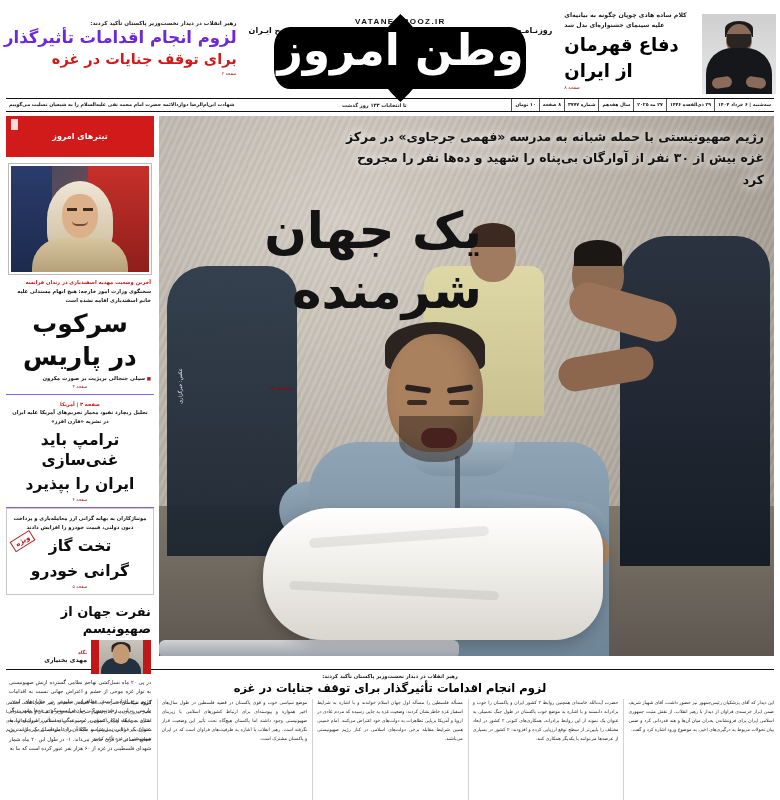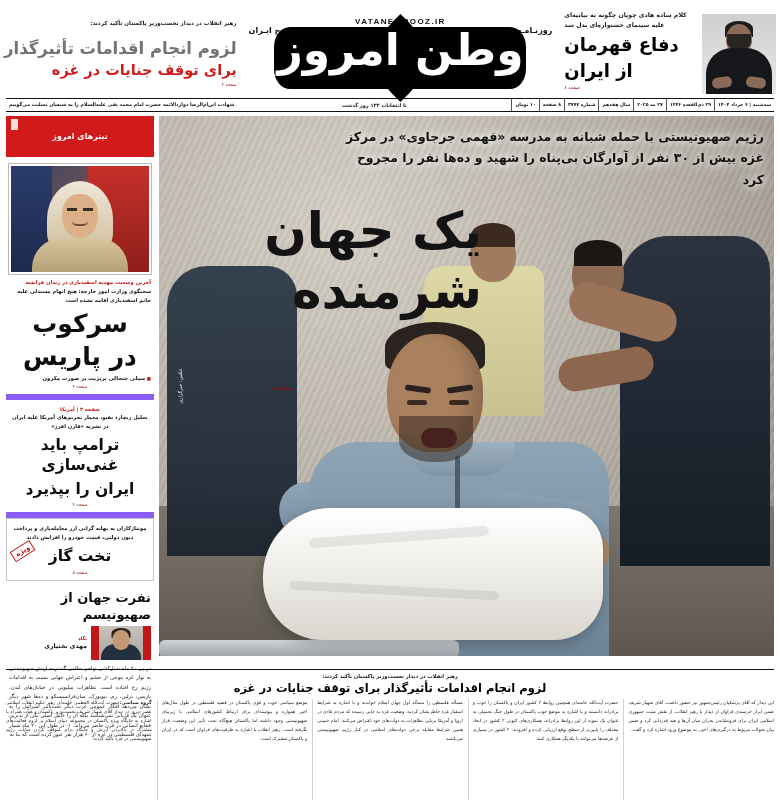--- a/index.html
+++ b/index.html
@@ -70,21 +70,21 @@
   }
   .mast-center .slogan-r, .mast-center .slogan-l {
     position:absolute; top:26px; font-size:8px; font-weight:600; color:#111; letter-spacing:1px;
   }
   .mast-center .slogan-r { right:4px; }
   .mast-center .slogan-l { left:4px; }
 
   .mast-right { flex:1; padding:6px 8px 0 4px; text-align:right; }
   .mast-right .kicker { font-size:5.6px; color:#1a1a1a; font-weight:600; margin-top:14px; }
   .mast-right .h1 {
-    font-size:16.5px; font-weight:bold; color:#737373; line-height:1.3; margin-top:12px;
+    font-size:16.5px; font-weight:bold; color:#6d28d9; line-height:1.3; margin-top:1px;
     letter-spacing:-.4px; white-space:nowrap;
   }
   .mast-right .h2 {
     font-size:14.5px; font-weight:bold; color:#d11a1a; line-height:1.3; margin-top:2px;
     letter-spacing:-.3px;
   }
   .mast-right .pagref { font-size:4.4px; color:#9b1c1c; margin-top:2px; }
 
   
   .datebar {
@@ -197,21 +197,21 @@
   }
 
   
   .sidebar { width:148px; display:flex; flex-direction:column; gap:0; }
   .sb-head {
     background:#d11a1a; color:#fff; font-size:8px; font-weight:bold;
     text-align:center; padding:16px 0; letter-spacing:.4px; position:relative;
   }
   .sb-head::after{ content:""; position:absolute; left:5px; top:3px; width:7px; height:11px;
       background:#fff; opacity:.85; }
-  .sb-item { border-bottom:6px solid #8b5cf6; padding:4px 3px 5px 3px; text-align:right; }
+  .sb-item { border-bottom:1px solid #8b5cf6; padding:4px 3px 5px 3px; text-align:right; }
   .sb-item:last-child { border-bottom:none; }
   .sb-photo {
     width:100%; height:110px; margin:3px 0 4px 0; position:relative; overflow:hidden;
     border:2px solid #fff; box-shadow:0 0 0 1px #bbb;
     background:linear-gradient(135deg,#3a4a66 0%,#6a4c52 45%,#9a3a34 100%);
   }
   .sb-photo .bgflag { position:absolute; right:0; top:0; width:44%; height:100%;
       background:linear-gradient(#c7302a,#8e1f1c); }
   .sb-photo .bgflag2 { position:absolute; left:0; top:0; width:30%; height:100%;
       background:linear-gradient(#2a3c6b,#1c2a4d); }
@@ -408,20 +408,21 @@
         <div class="sb-kicker" style="text-align:center;">تحلیل ریچارد نفیو، معمار تحریم‌های آمریکا علیه ایران در نشریه «فارن افرز»</div>
         <div class="sb-title med" style="text-align:center;">ترامپ باید غنی‌سازی</div>
         <div class="sb-title med" style="text-align:center;">ایران را بپذیرد</div>
         <div class="sb-pagref">صفحه ۴</div>
       </div>
 
       <div class="sb-item sb-boxed">
         <div class="sb-badge">ویژه</div>
         <div class="sb-kicker" style="text-align:center;">مونتاژکاران به بهانه گرانی ارز معامله‌بازی و پرداخت دیون دولتی، قیمت خودرو را افزایش دادند</div>
         <div class="sb-title med" style="text-align:center;">تخت گاز</div>
+        <div class="sb-title med" style="text-align:center;">گرانی خودرو</div>
         <div class="sb-pagref">صفحه ۵</div>
       </div>
 
       <div class="sb-item">
         <div class="sb-title small" style="text-align:right;">نفرت جهان از صهیونیسم</div>
         <div class="sb-author-row">
           <div class="sb-author-photo">
             <div class="abar-l"></div>
               <div class="abar-r"></div>
             <div class="ab"></div>

